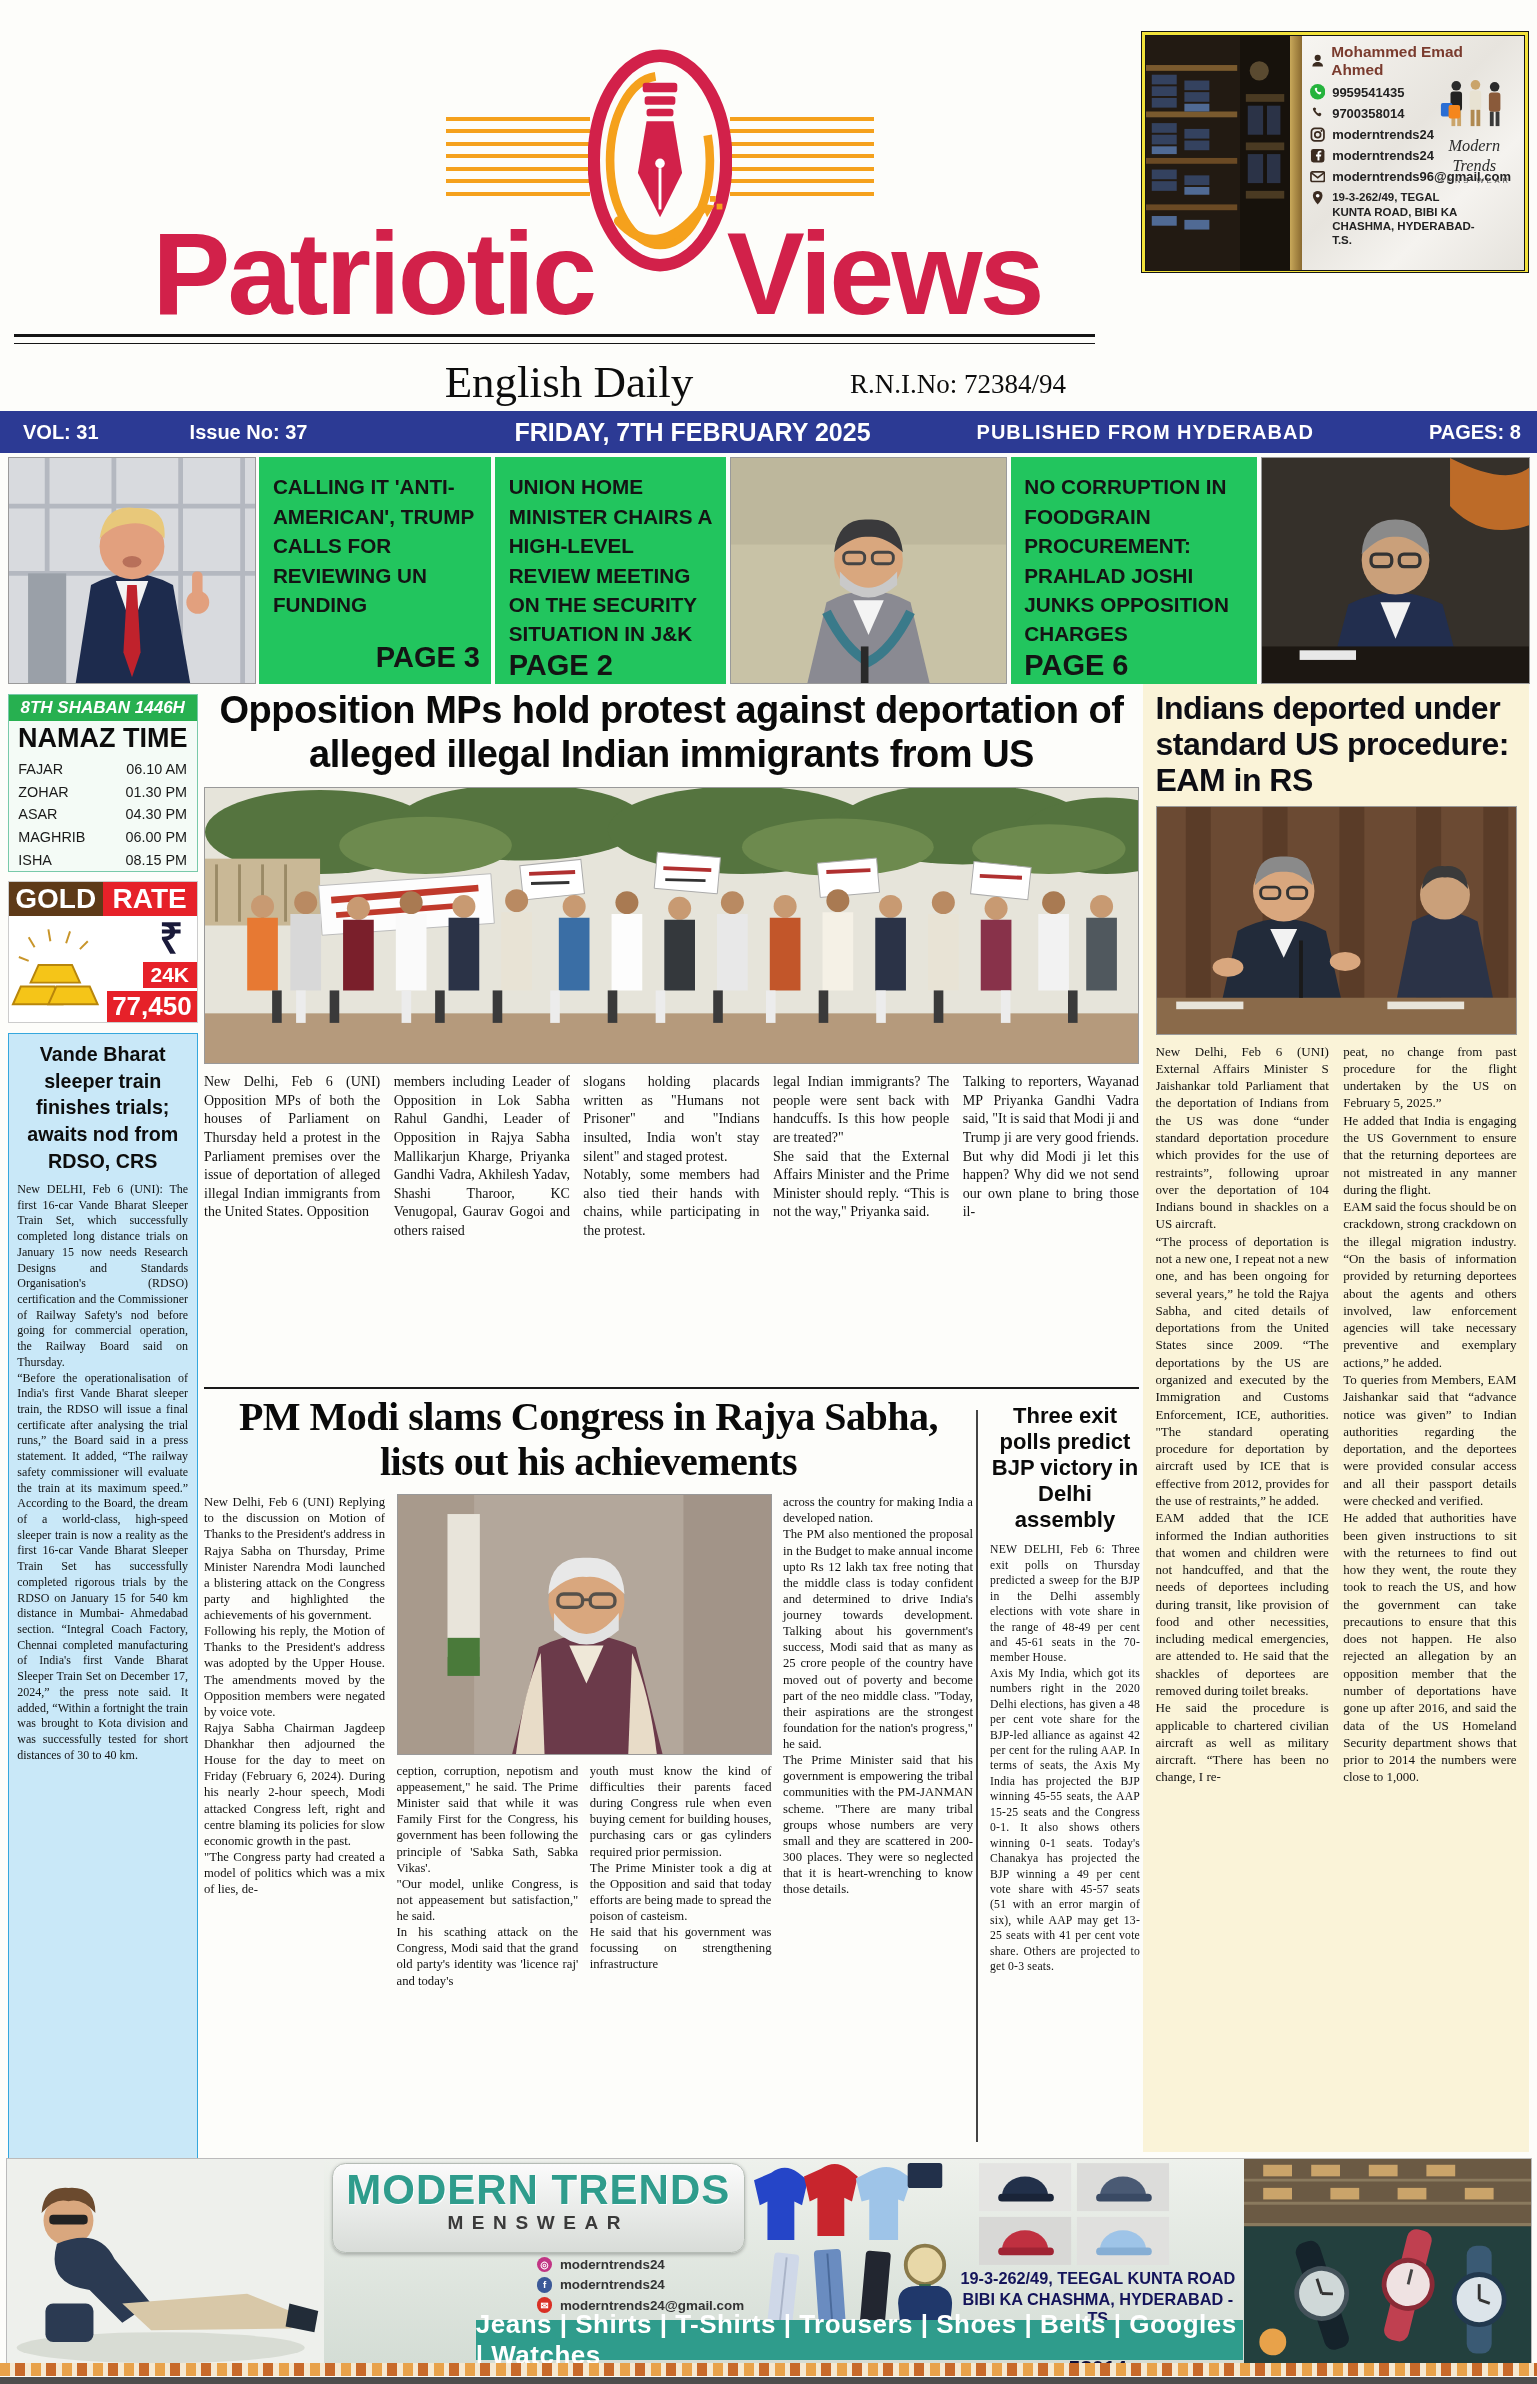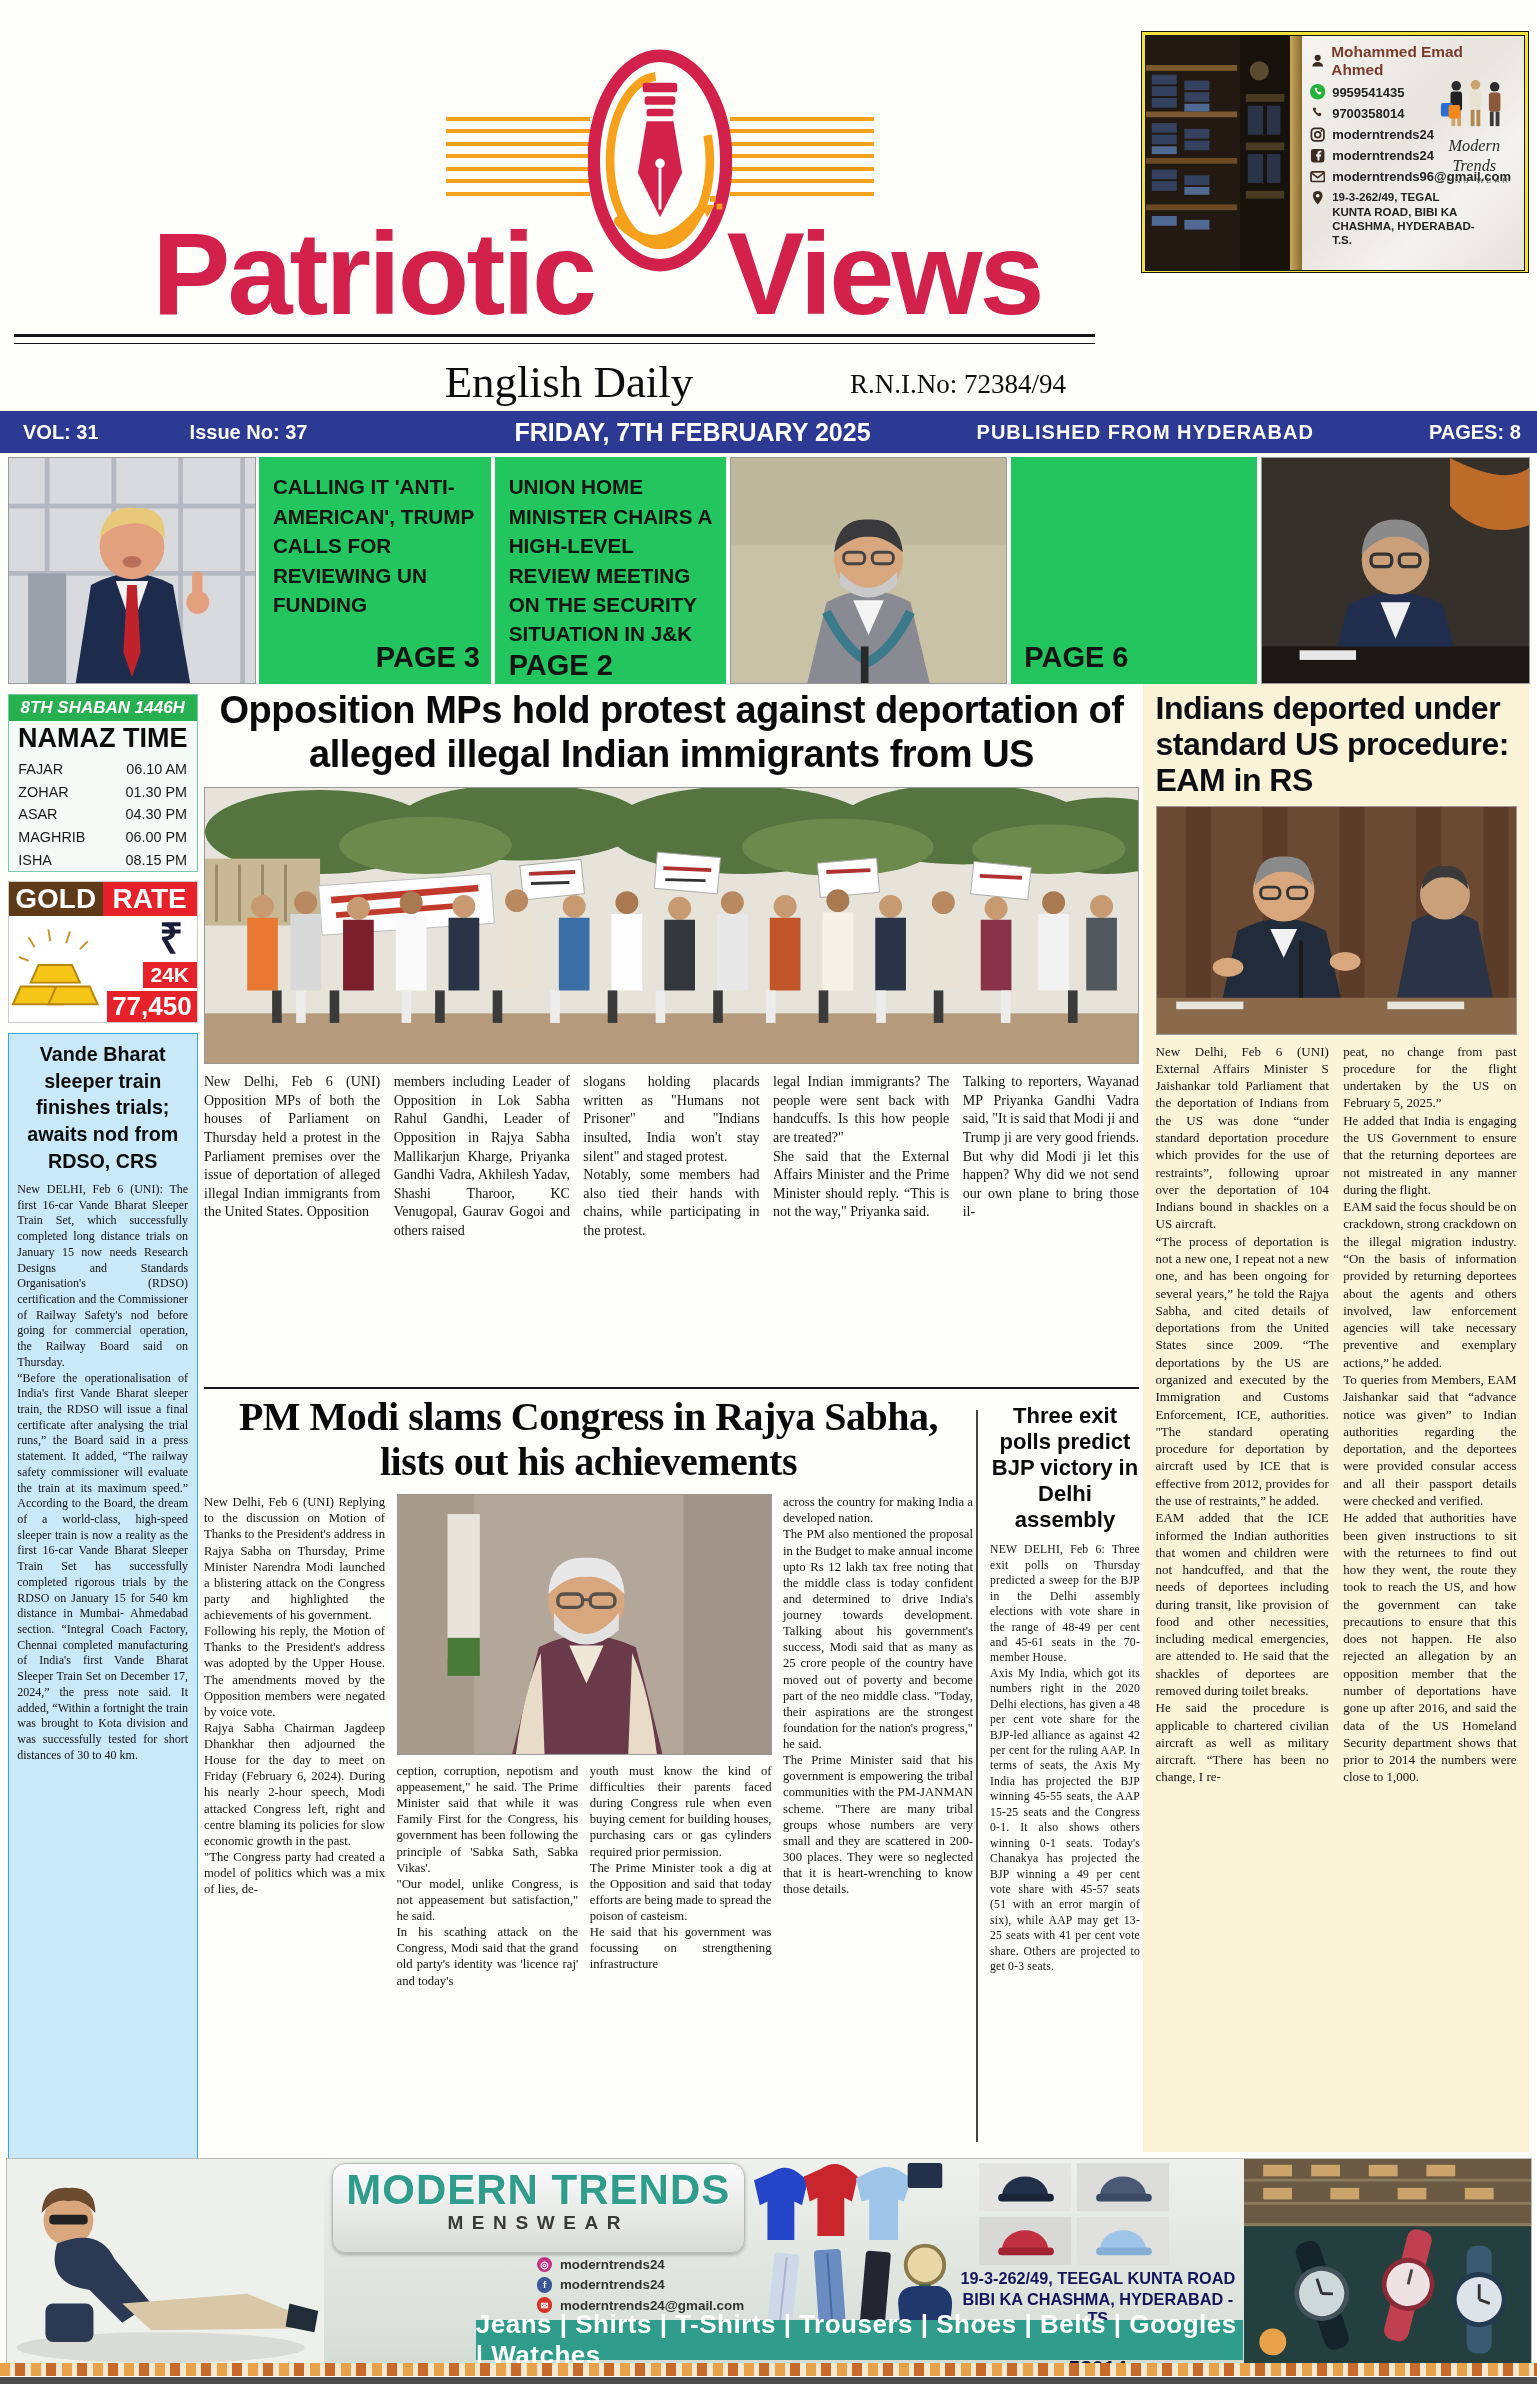--- a/index.html
+++ b/index.html
@@ -350,20 +350,21 @@
         <path d="M100 160 q20 40 44 52 q24-12 44-52" fill="none" stroke="#3a7a8a" stroke-width="10"></path>
         <circle cx="144" cy="106" r="36" fill="#d9a77e"></circle>
         <path d="M108 98 Q112 62 144 64 Q176 62 180 98 Q160 80 144 82 Q128 80 108 98z" fill="#3a3a3c"></path>
         <path d="M114 118 Q144 152 174 118 L174 132 Q144 158 114 132z" fill="#c9c9c9"></path>
         <rect x="118" y="98" width="22" height="12" rx="5" fill="none" stroke="#444" stroke-width="3"></rect>
         <rect x="148" y="98" width="22" height="12" rx="5" fill="none" stroke="#444" stroke-width="3"></rect>
         <rect x="136" y="196" width="8" height="38" fill="#2a2a2a"></rect>
       </svg>
     </div>
     <div class="tz-box" style="width:246px;">
+      <div class="tz-text">NO CORRUPTION IN FOODGRAIN PROCUREMENT: PRAHLAD JOSHI JUNKS OPPOSITION CHARGES</div>
       <div class="tz-page pg-left">PAGE 6</div>
     </div>
     <div class="tz-photo" style="flex:1;">
       <svg viewBox="0 0 284 234" preserveAspectRatio="none">
         <rect width="284" height="234" fill="#35302a"></rect>
         <path d="M200 0 q60 30 84 10 l0 60 q-50 16 -84 -20z" fill="#e07a28" opacity=".8"></path>
         <path d="M70 234 L92 152 Q142 128 192 152 L214 234 Z" fill="#222e4e"></path>
         <path d="M126 150 h32 l-16 38 z" fill="#f2f2f2"></path>
         <circle cx="142" cy="106" r="36" fill="#caa07a"></circle>
         <path d="M106 100 Q108 64 142 64 Q176 64 178 100 Q158 80 142 82 Q126 80 106 100z" fill="#8a8a8a"></path>

